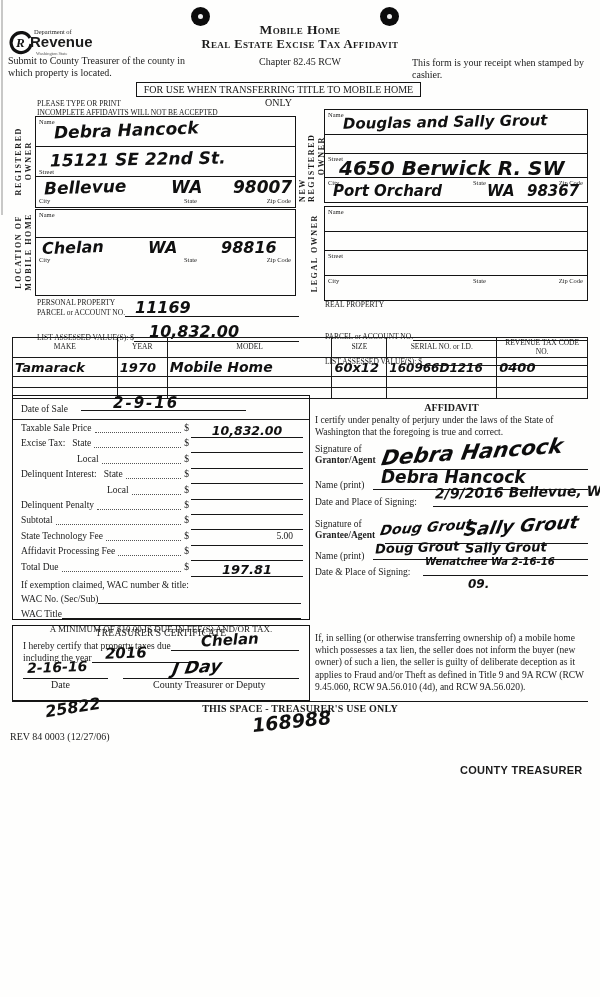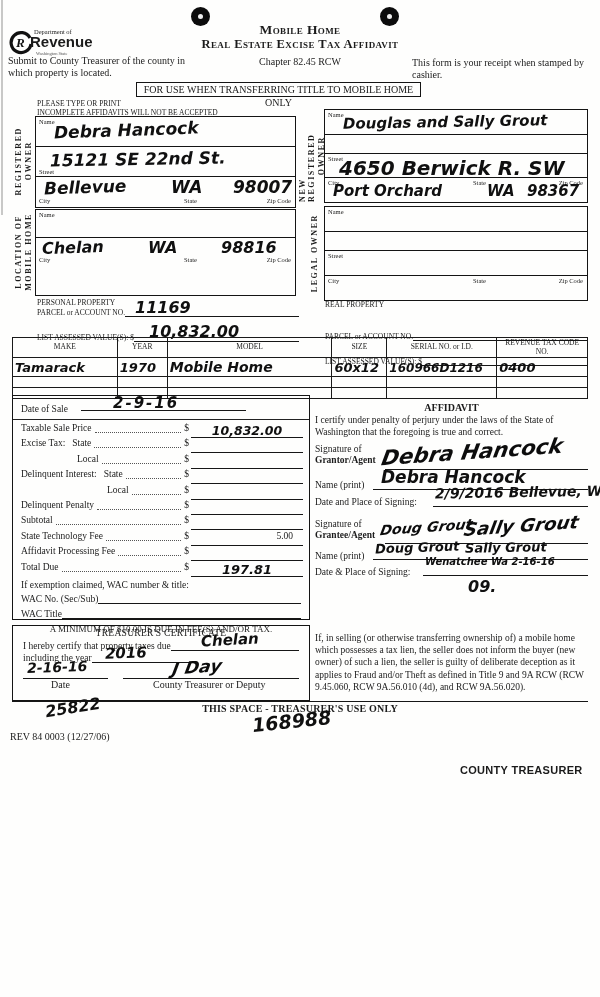--- a/index.html
+++ b/index.html
@@ -349,21 +349,21 @@
     <span class="t95">Name (print)</span>
     <div class="bline" style="left:58px;"></div>
     <span class="hw abs" style="left:60px;top:-5px;font-size:13px;transform:rotate(-2deg);">Doug Grout</span>
     <span class="hw abs" style="left:150px;top:-5px;font-size:13px;transform:rotate(-1deg);">Sally Grout</span>
   </div>
   <div class="srow" style="top:561px;height:15px;">
     <span class="t95">Date &amp; Place of Signing:</span>
     <div class="bline" style="left:108px;"></div>
     <span class="hw abs" style="left:110px;top:-5px;font-size:10px;">Wenatchee Wa 2-16-16</span>
   </div>
-  <span class="hw abs" style="left:468px;top:577px;font-size:16px;">09.</span>
+  <span class="hw abs" style="left:468px;top:577px;font-size:12px;">09.</span>
 
   <div class="tbox" style="left:12px;top:625px;width:298px;height:76px;">
     <div class="ctr t95" style="padding-top:2px;letter-spacing:.3px;">TREASURER'S CERTIFICATE</div>
     <div class="prow" style="margin:2px 10px 0 10px;">
       <span class="t95">I hereby certify that property taxes due</span>
       <span class="uline"></span>
       <span class="hw abs" style="left:178px;top:-9px;font-size:15px;transform:rotate(-3deg);">Chelan</span>
     </div>
     <div class="prow" style="margin:1px 120px 0 10px;">
       <span class="t95">including the year</span>

